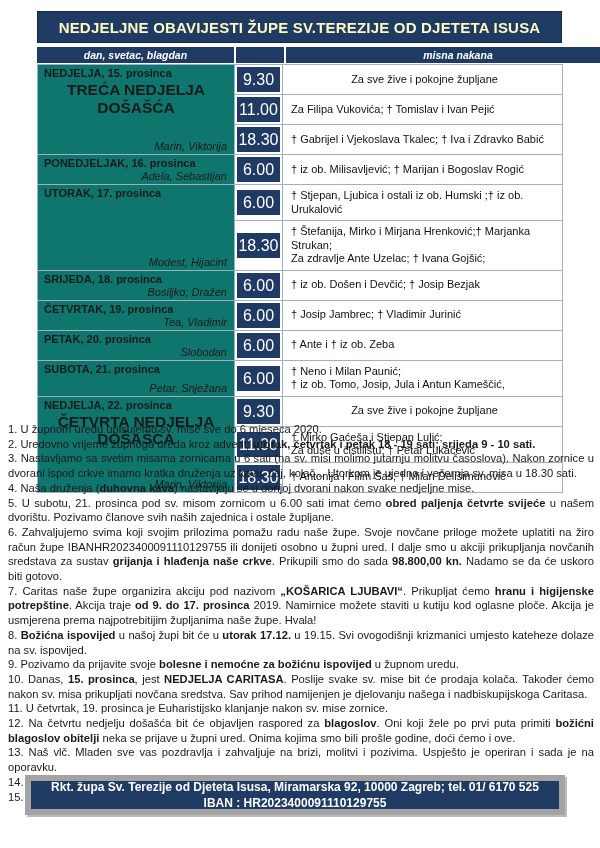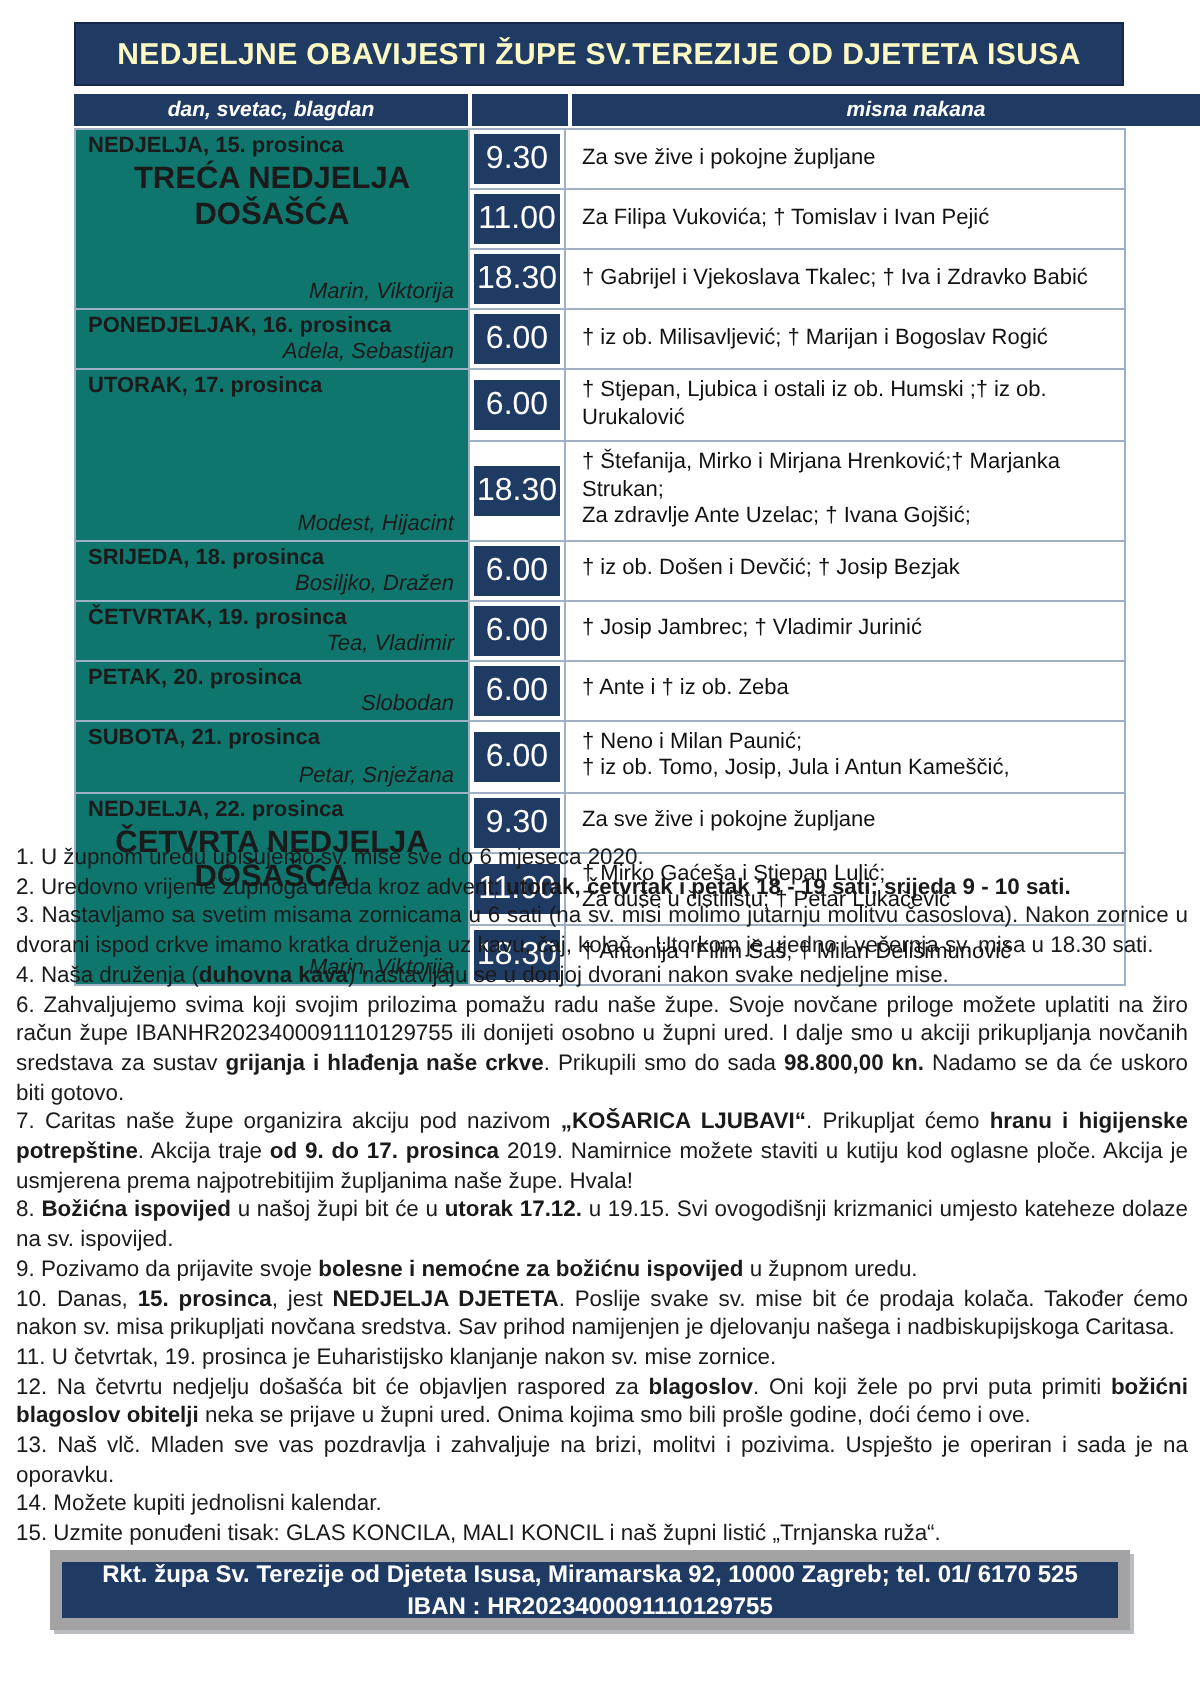--- a/index.html
+++ b/index.html
@@ -61,21 +61,21 @@
   td.time-cell { padding:2px; background:#fff; }
   .time-chip {
     background:#1f3a63; color:#fff; font-size:16px; text-align:center;
     padding:4px 0 3px 0;
   }
 
   td.intention-cell {
     font-size:11px; line-height:13.5px; padding:4px 4px 4px 8px;
     color:#111;
   }
-  td.intention-cell.center { }
+  td.intention-cell.center { text-align:center; }
   tr.mass-row-short td.intention-cell { padding-top:3px; padding-bottom:3px; }
   tr { height:27px; }
 
   
   .announcements {
     position:absolute; left:8px; top:422px; width:586px;
     font-size:11.2px; line-height:14.7px; text-align:justify;
   }
   .announcements .ann-item { margin:0; }
   .announcements b { font-weight:bold; }
@@ -230,25 +230,26 @@
           <td class="intention-cell">† Antonija i Filim Šaš; † Milan Delišimunović</td>
         </tr>
       </tbody>
   </table>
 
   <div class="announcements" id="announcements">
       <div class="ann-item">1. U župnom uredu upisujemo sv. mise sve do 6 mjeseca 2020.</div>
       <div class="ann-item">2. Uredovno vrijeme župnoga ureda kroz advent: <b>utorak, četvrtak i petak 18 - 19 sati; srijeda 9 - 10 sati.</b></div>
       <div class="ann-item">3. Nastavljamo sa svetim misama zornicama u 6 sati (na  sv. misi molimo jutarnju molitvu časoslova). Nakon zornice u dvorani ispod crkve imamo kratka druženja uz kavu, čaj, kolač... Utorkom je ujedno i večernja sv. misa u 18.30 sati.</div>
       <div class="ann-item">4.  Naša druženja (<b>duhovna kava</b>) nastavljaju se u donjoj dvorani nakon svake nedjeljne mise.</div>
+      <div class="ann-item">5. U subotu, 21. prosinca pod sv. misom zornicom u 6.00 sati imat ćemo <b>obred paljenja četvrte svijeće</b> u našem dvorištu. Pozivamo članove svih naših zajednica i ostale župljane.</div>
       <div class="ann-item">6. Zahvaljujemo svima koji svojim prilozima pomažu radu naše župe. Svoje novčane priloge možete uplatiti na žiro račun župe IBANHR2023400091110129755 ili donijeti osobno u župni ured. I dalje smo u akciji prikupljanja novčanih sredstava za sustav <b>grijanja i hlađenja naše crkve</b>. Prikupili smo do sada <b>98.800,00 kn.</b> Nadamo se da će uskoro biti gotovo.</div>
       <div class="ann-item">7. Caritas naše župe organizira akciju pod nazivom <b>„KOŠARICA LJUBAVI“</b>. Prikupljat ćemo <b>hranu i higijenske potrepštine</b>. Akcija traje <b>od 9. do 17. prosinca</b> 2019. Namirnice možete staviti u kutiju kod oglasne ploče. Akcija je usmjerena prema najpotrebitijim župljanima naše župe. Hvala!</div>
       <div class="ann-item">8. <b>Božićna ispovijed</b> u našoj župi bit će u <b>utorak 17.12.</b> u 19.15. Svi ovogodišnji krizmanici umjesto kateheze dolaze na sv. ispovijed.</div>
       <div class="ann-item">9. Pozivamo da prijavite svoje <b>bolesne i nemoćne za božićnu ispovijed</b> u župnom uredu.</div>
-      <div class="ann-item">10. Danas, <b>15. prosinca</b>, jest <b>NEDJELJA DJETETA</b>. Poslije svake sv. mise bit će prodaja kolača. Također ćemo nakon sv. misa prikupljati novčana sredstva. Sav prihod namijenjen je djelovanju našega i nadbiskupijskoga Caritasa.</div>
+      <div class="ann-item">10. Danas, <b>15. prosinca</b>, jest <b>NEDJELJA CARITASA</b>. Poslije svake sv. mise bit će prodaja kolača. Također ćemo nakon sv. misa prikupljati novčana sredstva. Sav prihod namijenjen je djelovanju našega i nadbiskupijskoga Caritasa.</div>
       <div class="ann-item">11. U četvrtak, 19. prosinca je Euharistijsko klanjanje nakon sv. mise zornice.</div>
       <div class="ann-item">12. Na četvrtu nedjelju došašća bit će objavljen raspored za <b>blagoslov</b>. Oni koji žele po prvi puta primiti <b>božićni blagoslov obitelji</b> neka se prijave u župni ured. Onima kojima smo bili prošle godine, doći ćemo i ove.</div>
       <div class="ann-item">13. Naš vlč. Mladen sve vas  pozdravlja i zahvaljuje na brizi, molitvi i  pozivima. Uspješto je operiran i sada je na oporavku.</div>
       <div class="ann-item">14. Možete kupiti jednolisni kalendar.</div>
       <div class="ann-item">15. Uzmite ponuđeni tisak: GLAS KONCILA, MALI KONCIL i naš župni listić „Trnjanska ruža“.</div>
     </div>
 
   <div class="footer">
     <div>Rkt. župa Sv. Terezije od Djeteta Isusa, Miramarska 92, 10000 Zagreb; tel. 01/ 6170 525</div>
     <div>IBAN : HR2023400091110129755</div>

